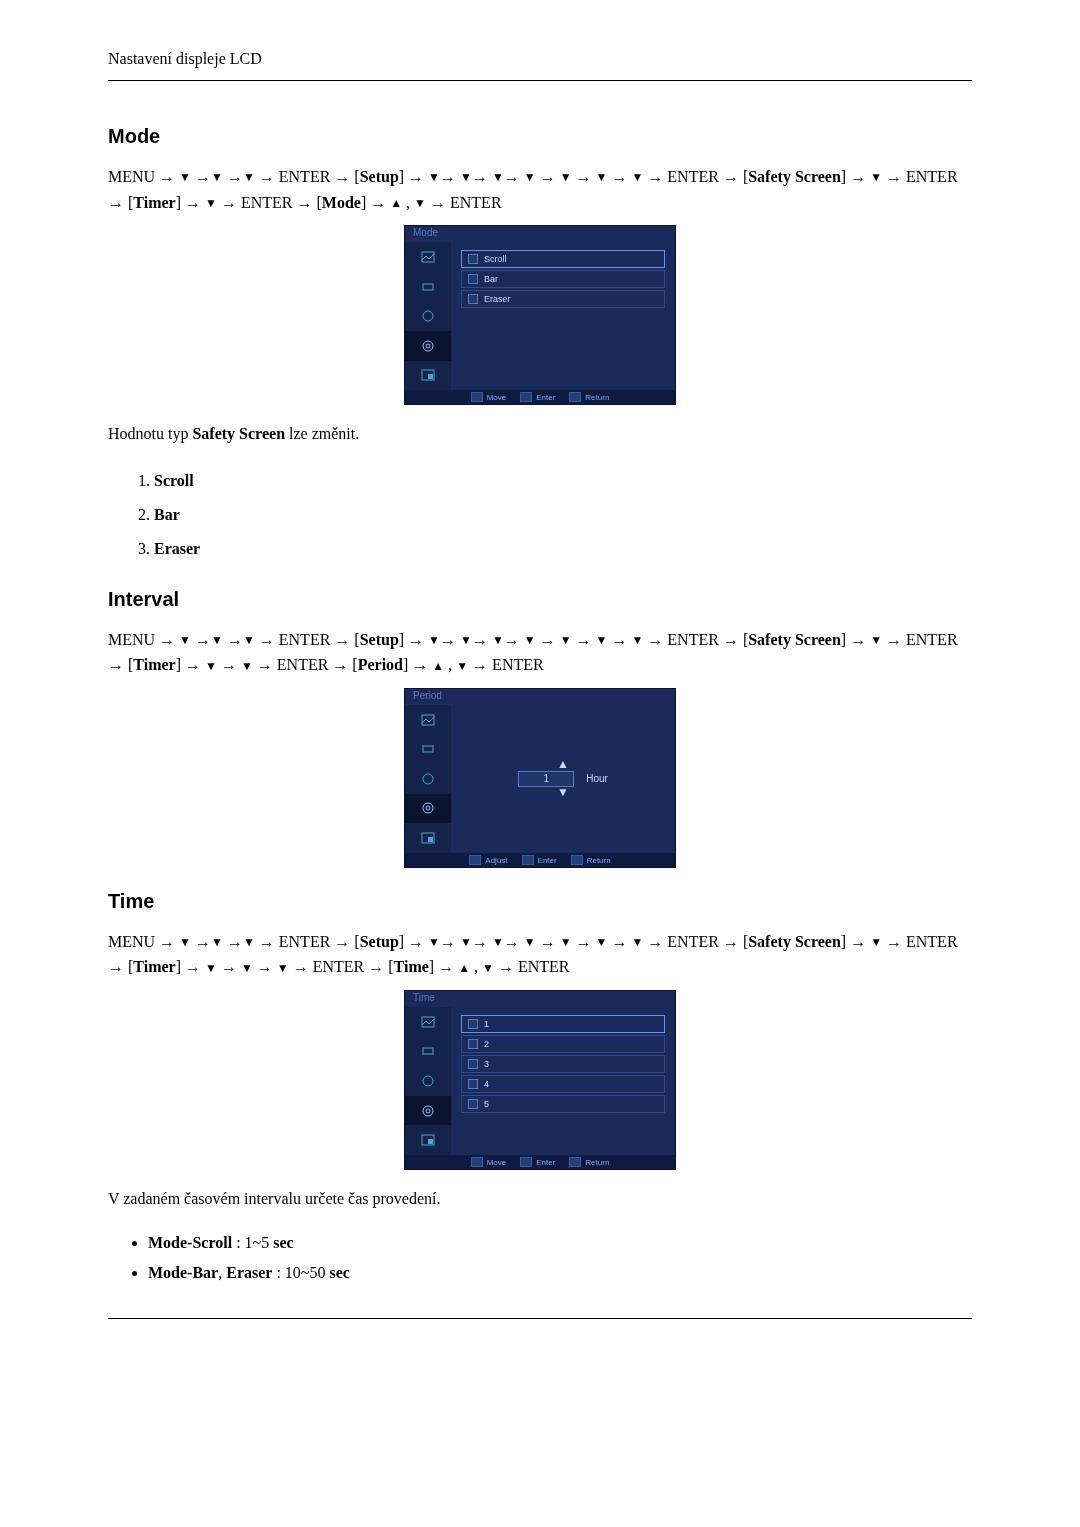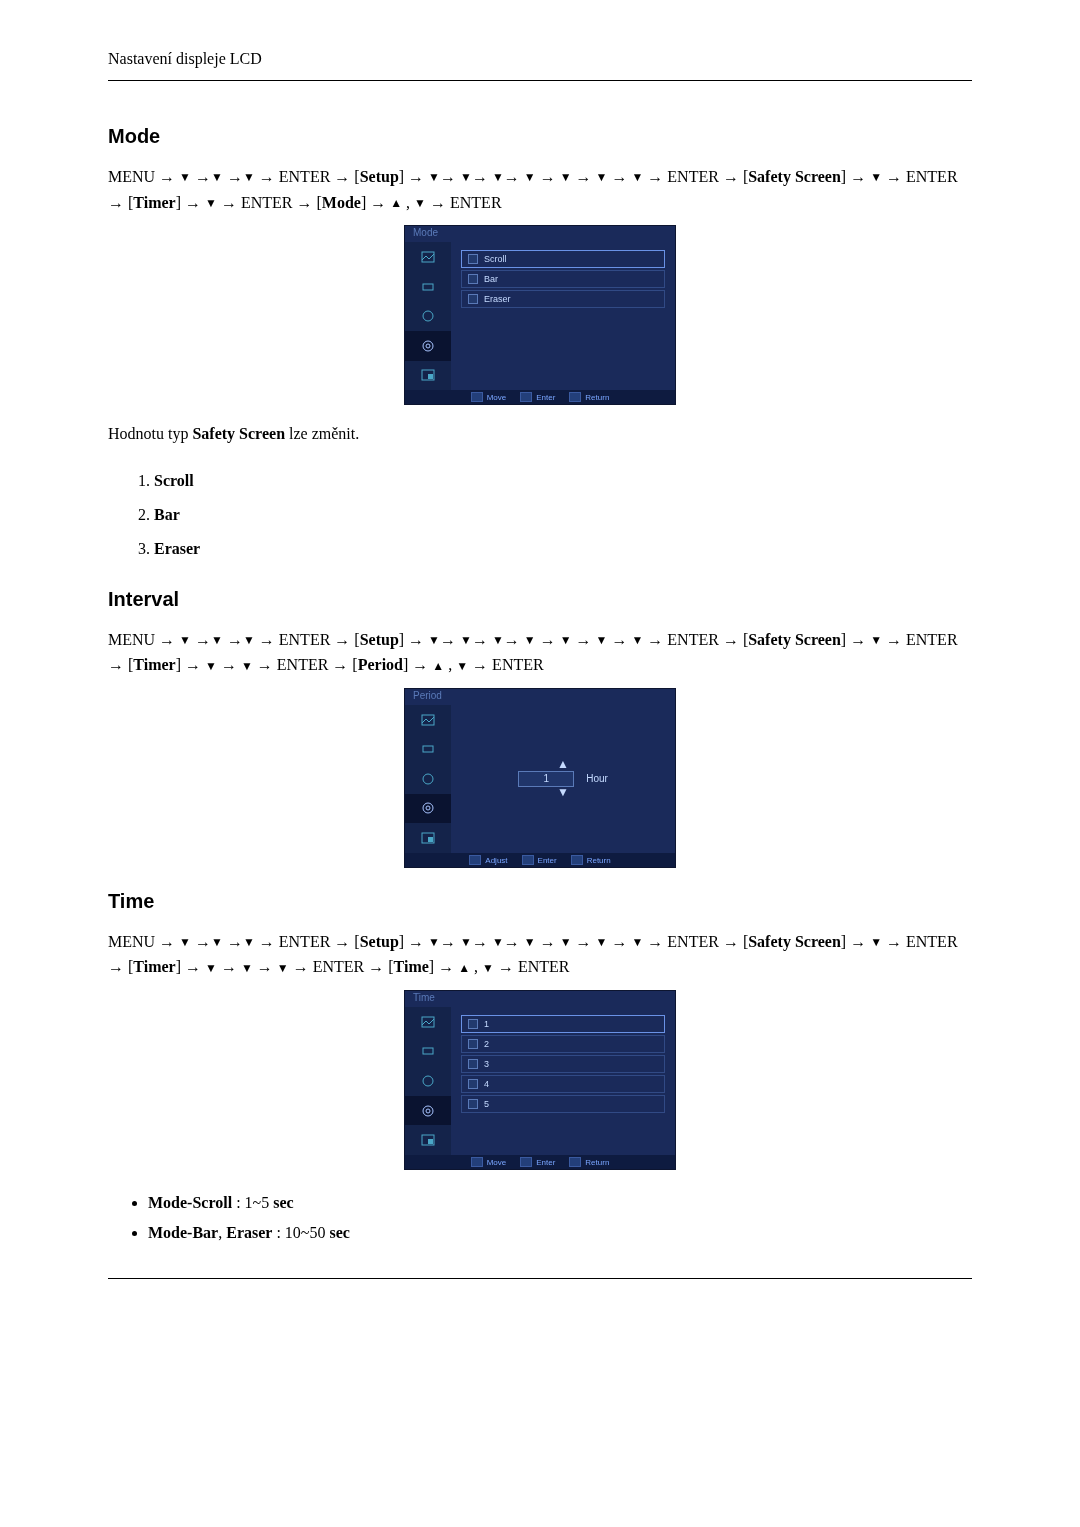--- a/index.html
+++ b/index.html
@@ -400,20 +400,21 @@
             <span class="f-ico"></span>
             <span>Enter</span>
           </div>
         <div class="f-item">
             <span class="f-ico"></span>
             <span>Return</span>
           </div>
       </div>
     </div>
 
+    <div class="para">V zadaném časovém intervalu určete čas provedení.</div>
 
     <ul class="bullet-list">
       <li>
         <b>Mode-Scroll</b><span> : 1~5 </span><b>sec</b>
       </li>
       <li>
         <b>Mode-Bar</b><span>, </span><b>Eraser</b><span> : 10~50 </span><b>sec</b>
       </li>
     </ul>
   </div>

